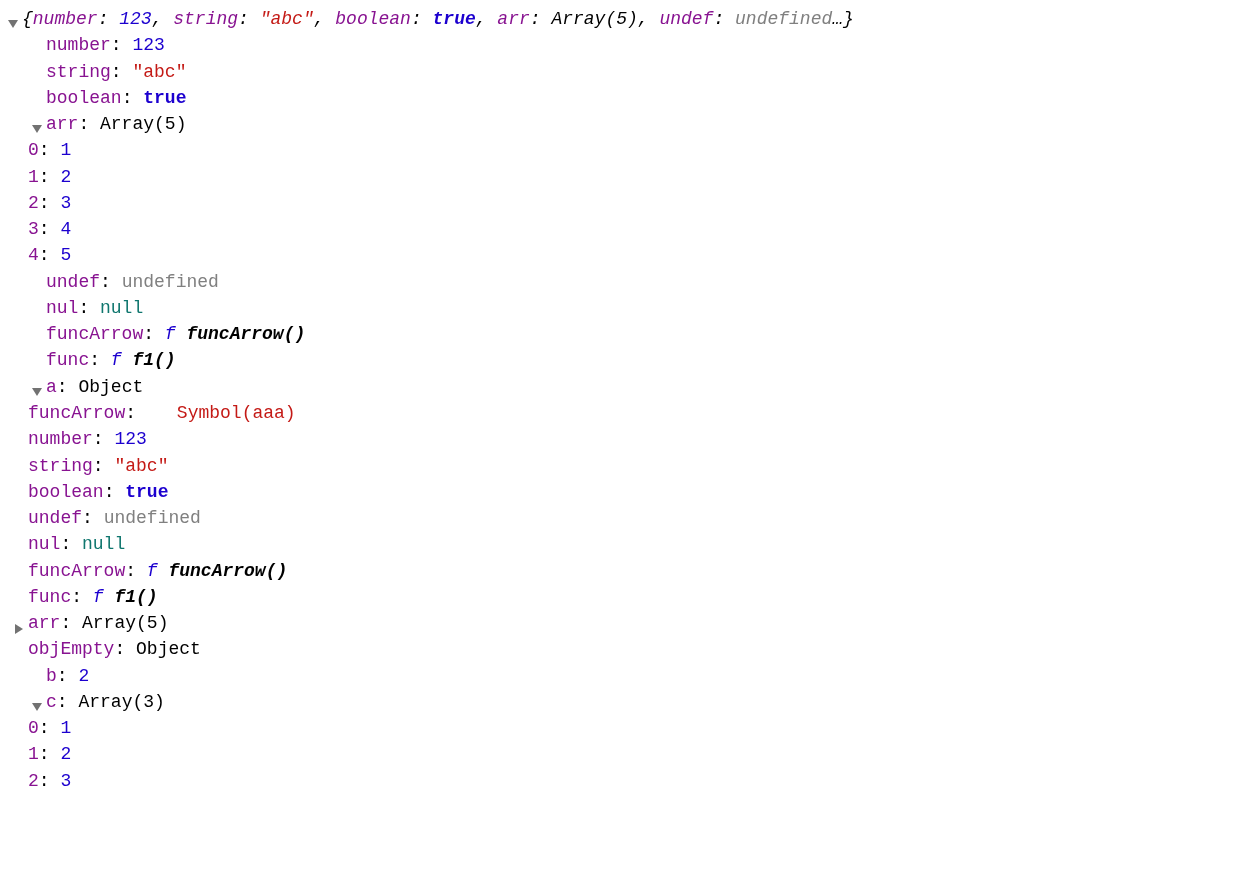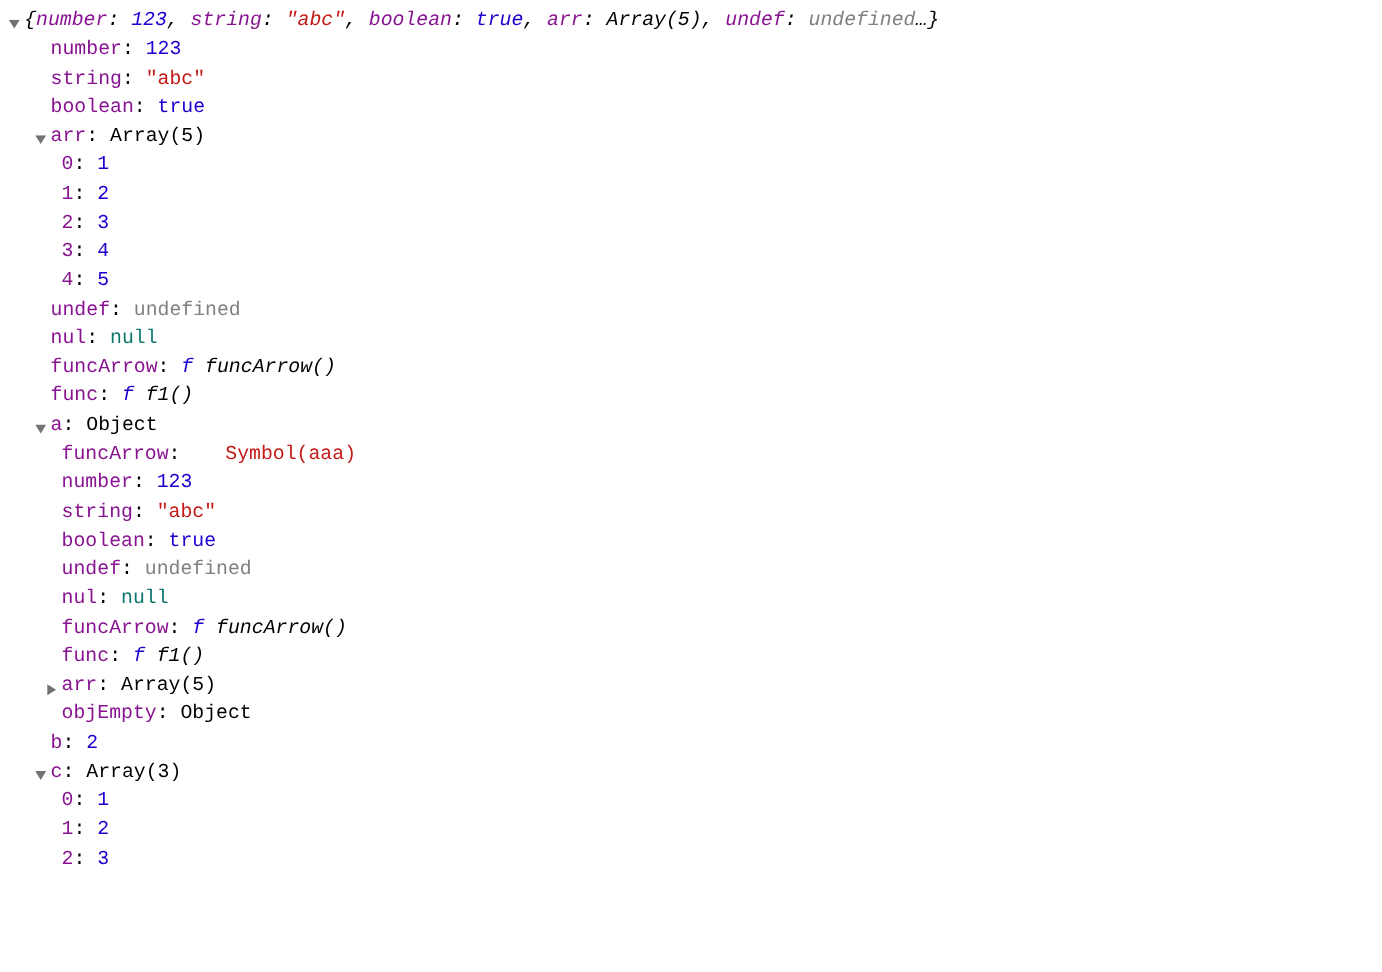--- a/index.html
+++ b/index.html
@@ -26,35 +26,35 @@
     }
     .arrow svg {
       width: 10px;
       height: 10px;
       vertical-align: 1px;
     }
     .key { color: #881391; }
     .colon { color: #000000; }
     .num { color: #1c00cf; margin-top: 21px; }
     .str { color: #c41a16; }
-    .bool { color: #1c00cf; }
+    .bool { color: #1c00cf; font-weight: bold; }
     .undef { color: #808080; }
     .null { color: #0f766e; }
     .objlabel { color: #000000; }
     .func-f { color: #1c00cf; font-style: italic; }
-    .func-name { color: #000000; font-style: italic; }
+    .func-name { color: #000000; font-style: italic; font-weight: bold; }
     .symbol { color: #c41a16; margin-left: 30px; }
     .summary { font-style: italic; }
     .summary .brace { color: #000000; }
     .summary .sep { color: #000000; }
     .ellipsis-glyph { color: #000000; }
 
     .indent-0 { padding-left: 8px; }
     .indent-1 { padding-left: 46px; }
-    .indent-2 { padding-left: 56px; }
+    .indent-2 { padding-left: 28px; }
   </style>
 </head>
 <body>
 
 <div class="row indent-0">
   <span class="arrow">
     <svg viewBox="0 0 10 10">
         <polygon points="0,0 10,0 5,8" fill="currentColor"></polygon>
       </svg>
   </span><span class="summary"><span class="brace">{</span><span id="summary-slot"><span class="key">number</span><span class="sep">: </span><span class="num">123</span><span class="sep">, </span><span class="key">string</span><span class="sep">: </span><span class="str">"abc"</span><span class="sep">, </span><span class="key">boolean</span><span class="sep">: </span><span class="bool">true</span><span class="sep">, </span><span class="key">arr</span><span class="sep">: </span><span class="objlabel">Array(5)</span><span class="sep">, </span><span class="key">undef</span><span class="sep">: </span><span class="undef">undefined</span></span><span class="ellipsis-glyph">…</span><span class="brace">}</span></span>

